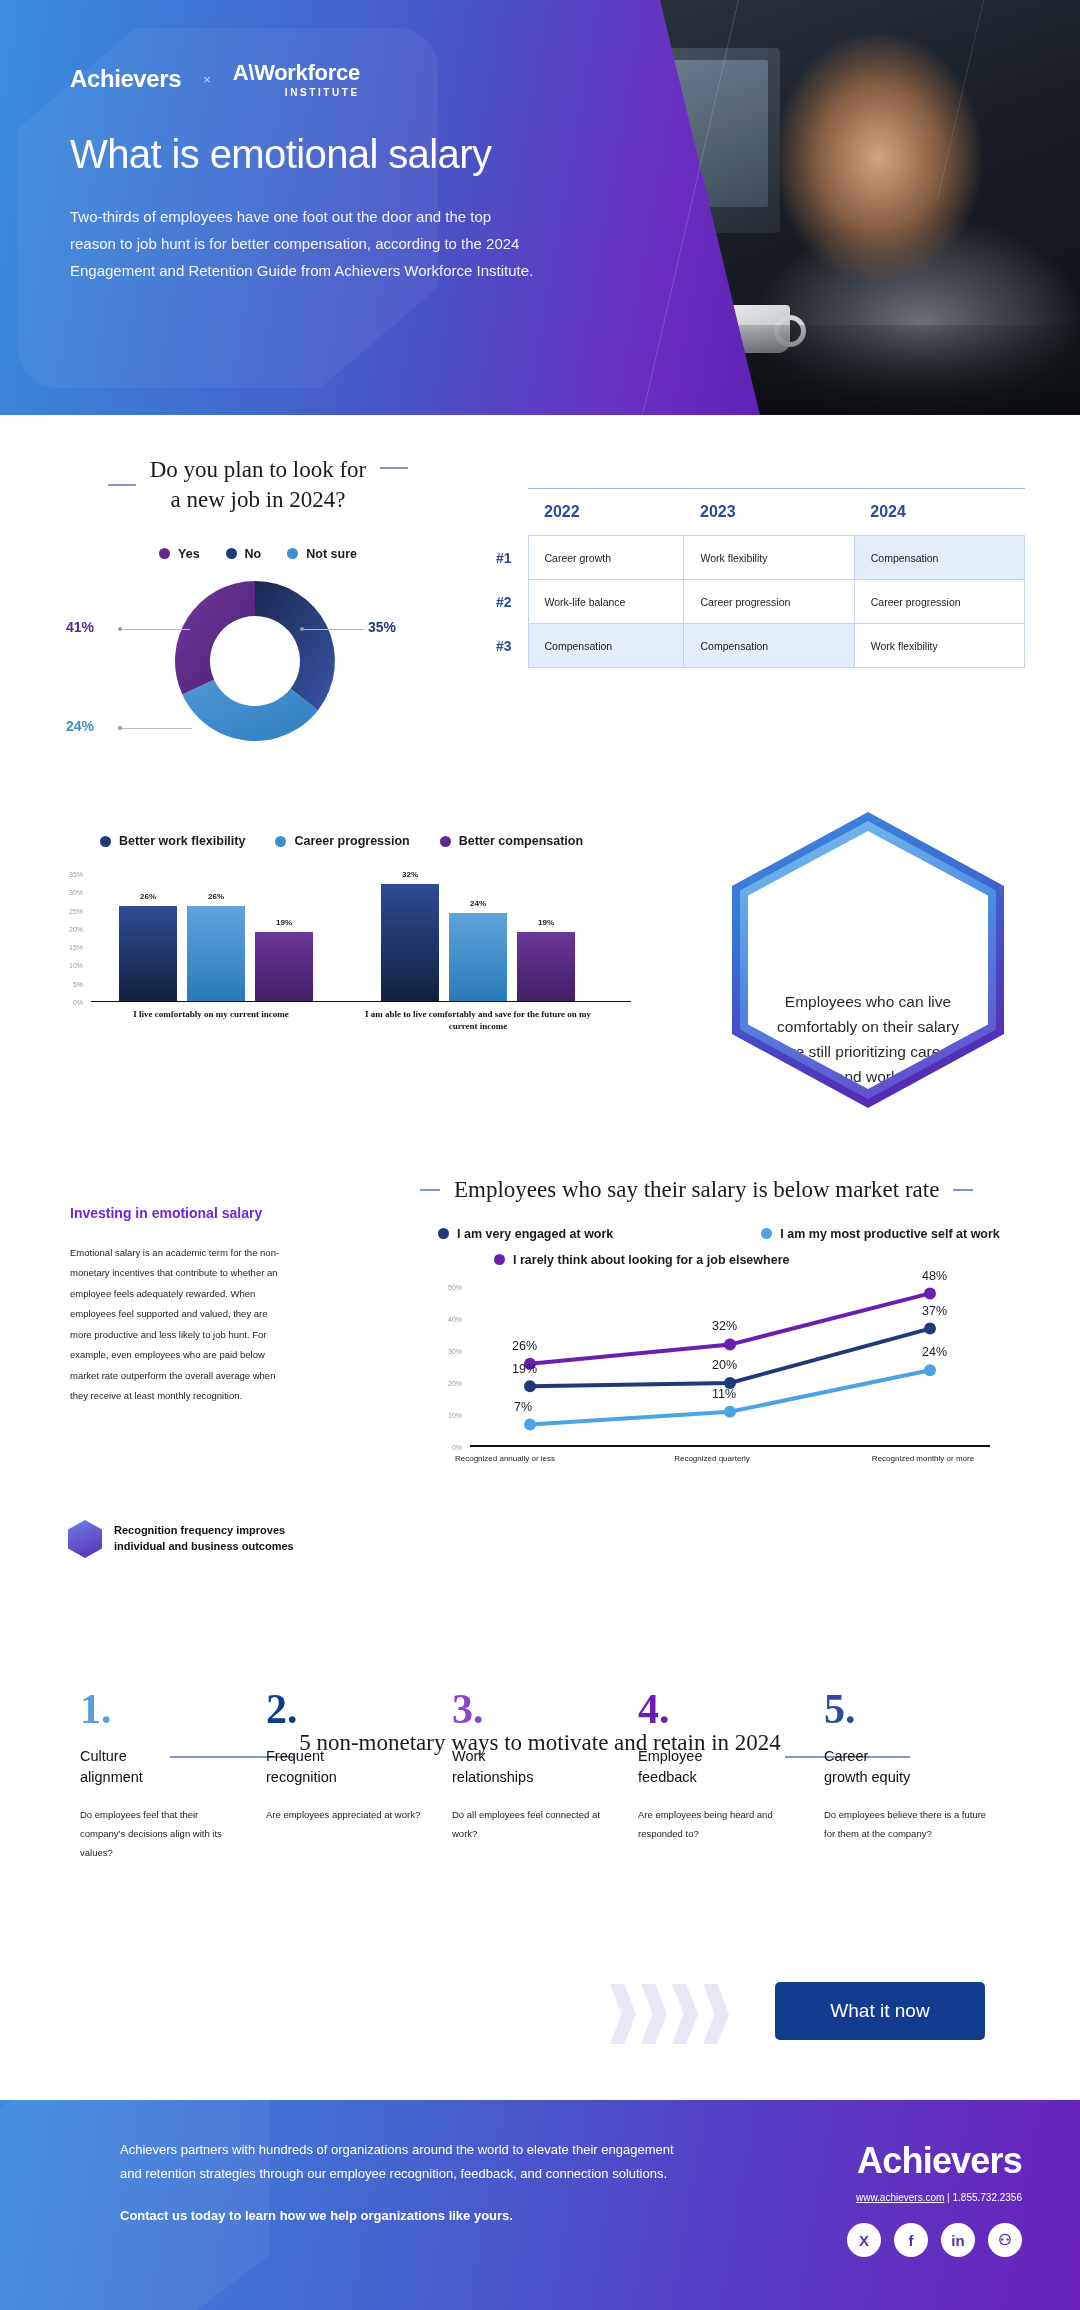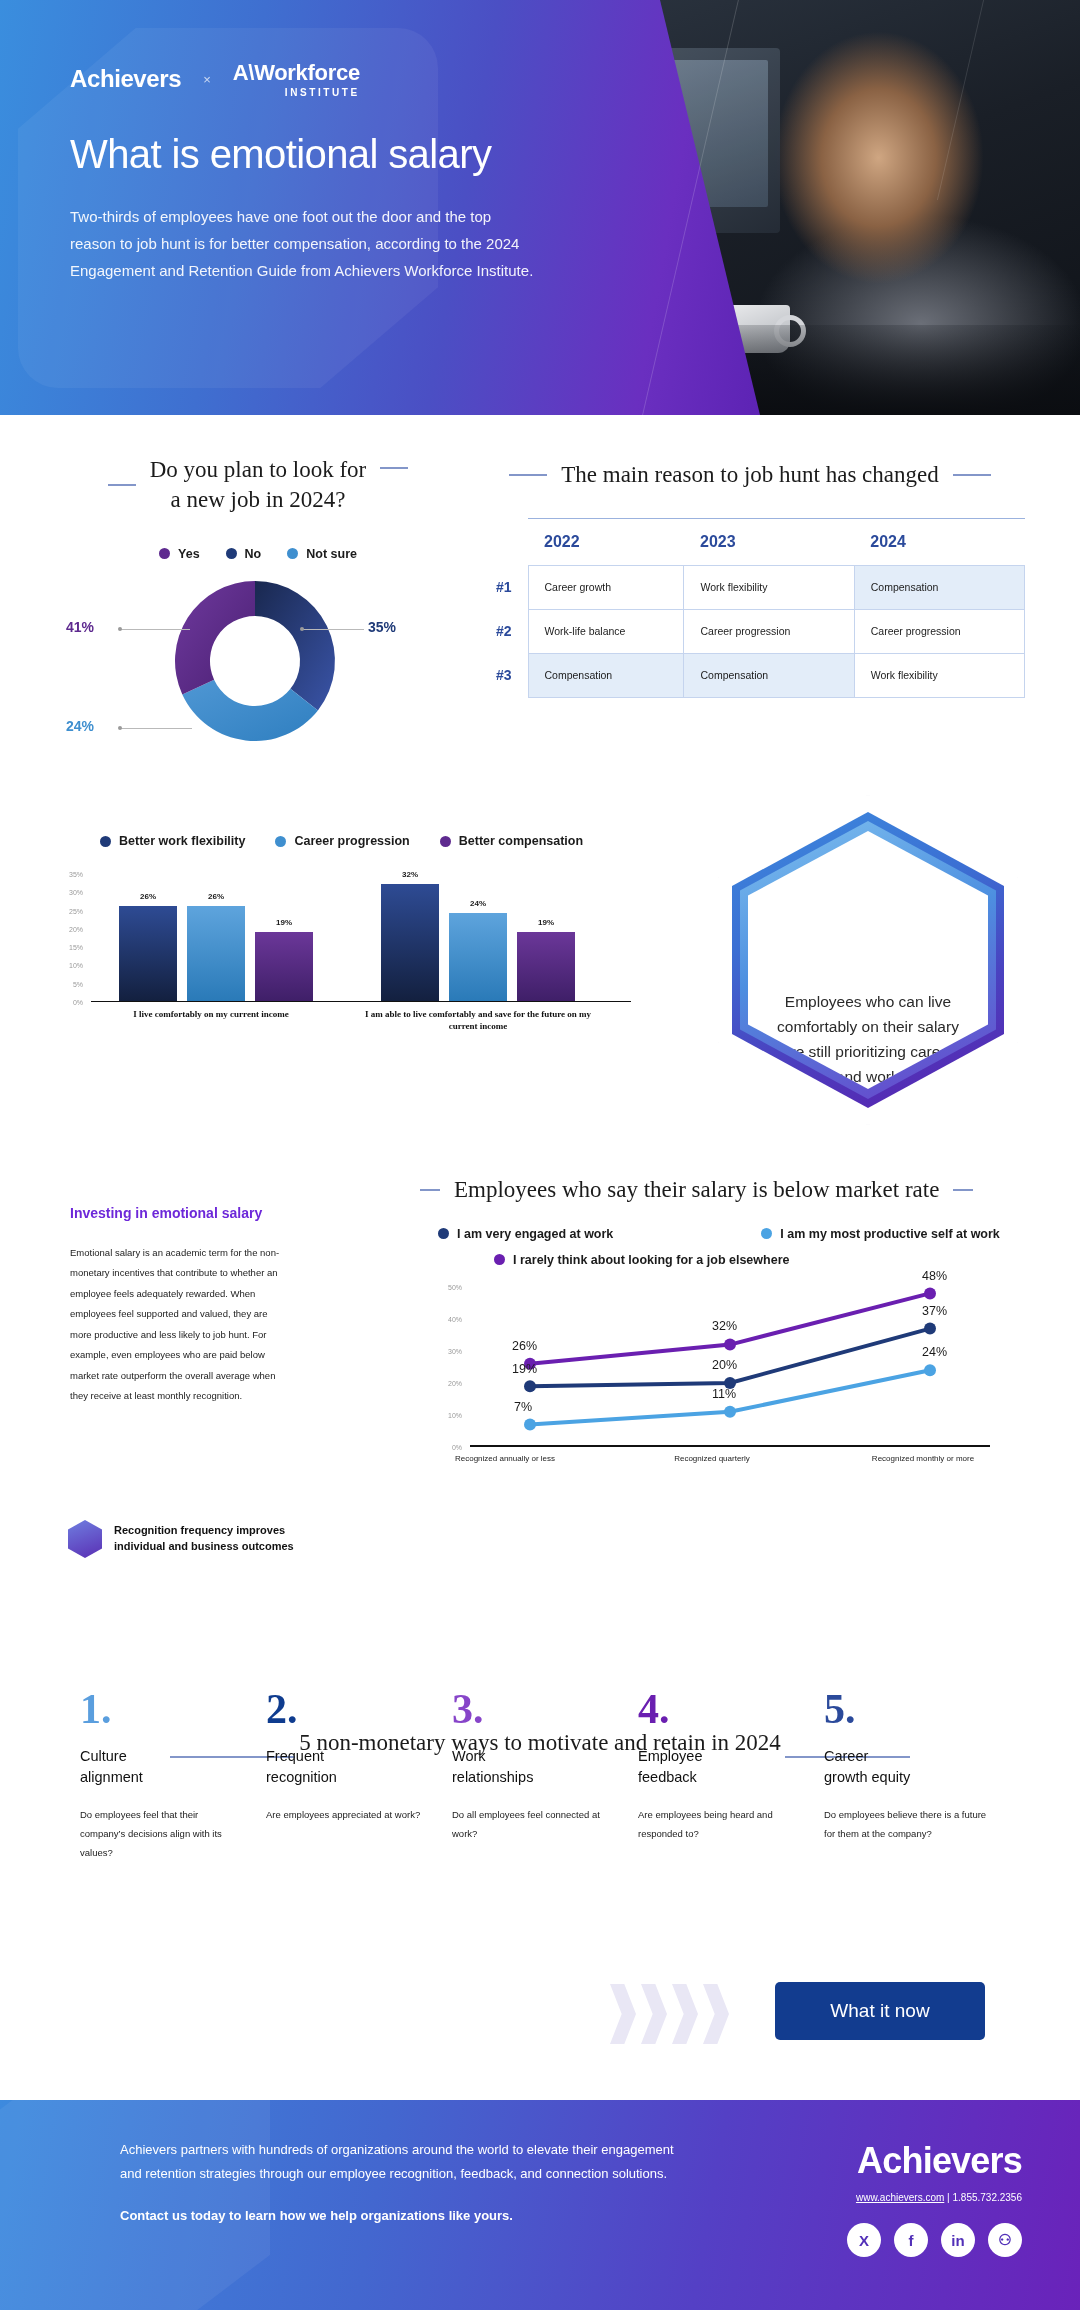--- a/index.html
+++ b/index.html
@@ -293,25 +293,20 @@
     <span class="lead-dot" style="left:252px; top:56px;"></span>
     <span class="dlabel" style="left:320px; top:48px; color:#1f3a78">35%</span>
 
     <span class="lead" style="left:72px; top:157px; width:72px;"></span>
     <span class="lead-dot" style="left:70px; top:155px;"></span>
     <span class="dlabel" style="left:18px; top:147px; color:#3f8fcf">24%</span>
   </div>
 </div>
 
 <div class="table-block">
-  <div class="sec-head" style="justify-content:center">
-    <span class="rule" style="width:38px"></span>
-    <span class="sec-title">The main reason to job hunt has changed</span>
-    <span class="rule" style="width:38px"></span>
-  </div>
   <table class="rank-table">
     <thead>
       <tr>
         <th class="rank-col"></th>
         <th>2022</th>
         <th>2023</th>
         <th>2024</th>
       </tr>
     </thead>
     <tbody>

